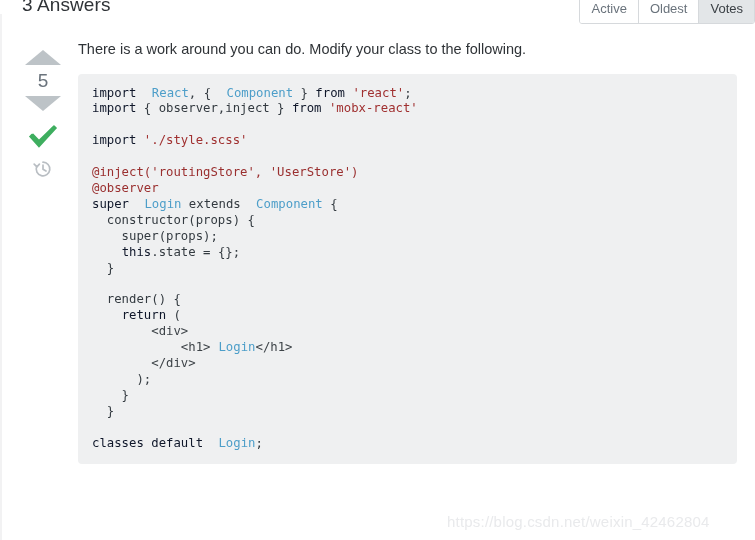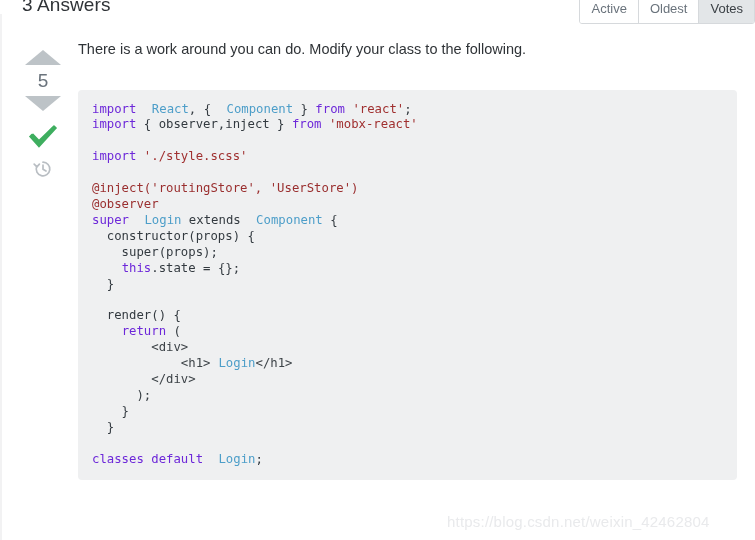--- a/index.html
+++ b/index.html
@@ -119,40 +119,40 @@
   #answer-content {
     position: absolute;
     left: 78px;
     top: 18px;
     width: 660px;
   }
   #answer-intro {
     font-size: 14.5px;
     color: #2f3337;
     line-height: 1.35;
-    margin: 0 0 30px 0;
+    margin: 0 0 14px 0;
   }
 
   #code-block {
     background: #eff0f1;
     border-radius: 4px;
     padding: 12px 14px 13px 14px;
     width: 631px;
     box-sizing: content-box;
   }
   #code-pre {
     margin: 0;
     font-family: "DejaVu Sans Mono", "Liberation Mono", monospace;
     font-size: 12.3px;
     line-height: 15.9px;
     white-space: pre;
     color: #2f3337;
     tab-size: 2;
   }
-  .tok-kw2   { color: #6d28d9; }
+  .tok-kw2   { color: #0f172a; }
   .tok-type  { color: #4d9ec9; padding-left: 8px; }
   .tok-str   { color: #a03030; }
   .tok-dec   { color: #9a2f2f; }
   .tok-plain { color: #333a40; }
   .tok-tag   { color: #3d4348; }
 
   #answer-outro {
     font-size: 14.5px;
     color: #2f3337;
     line-height: 1.42;

